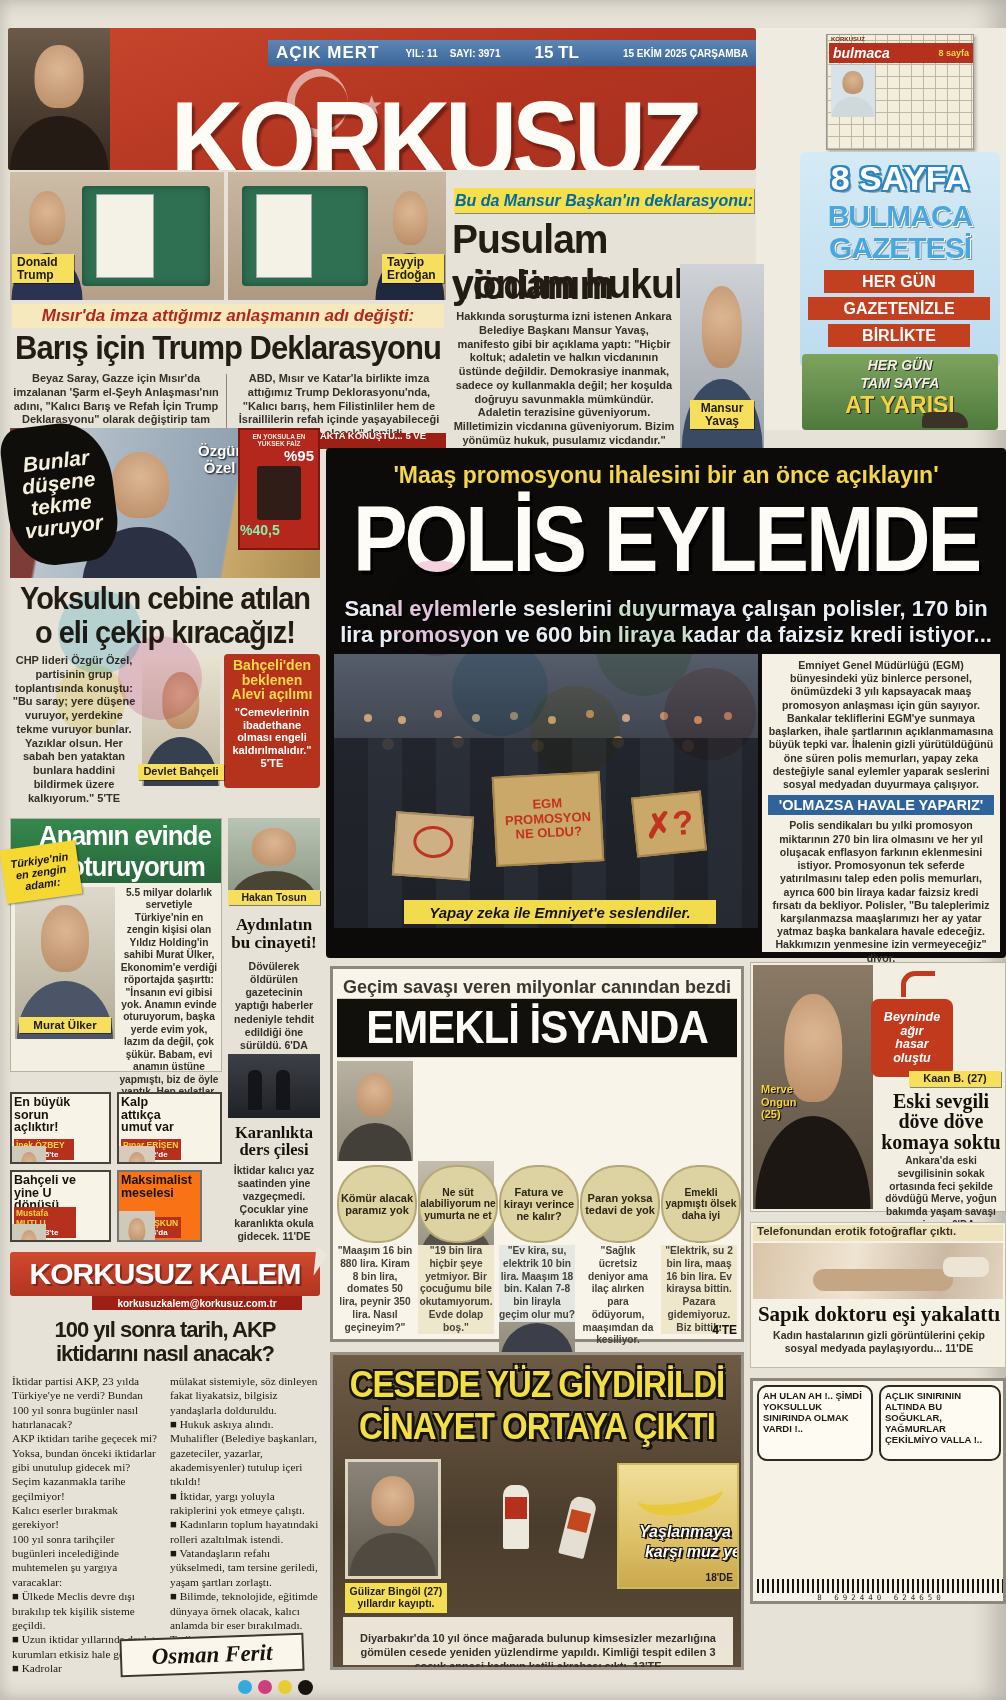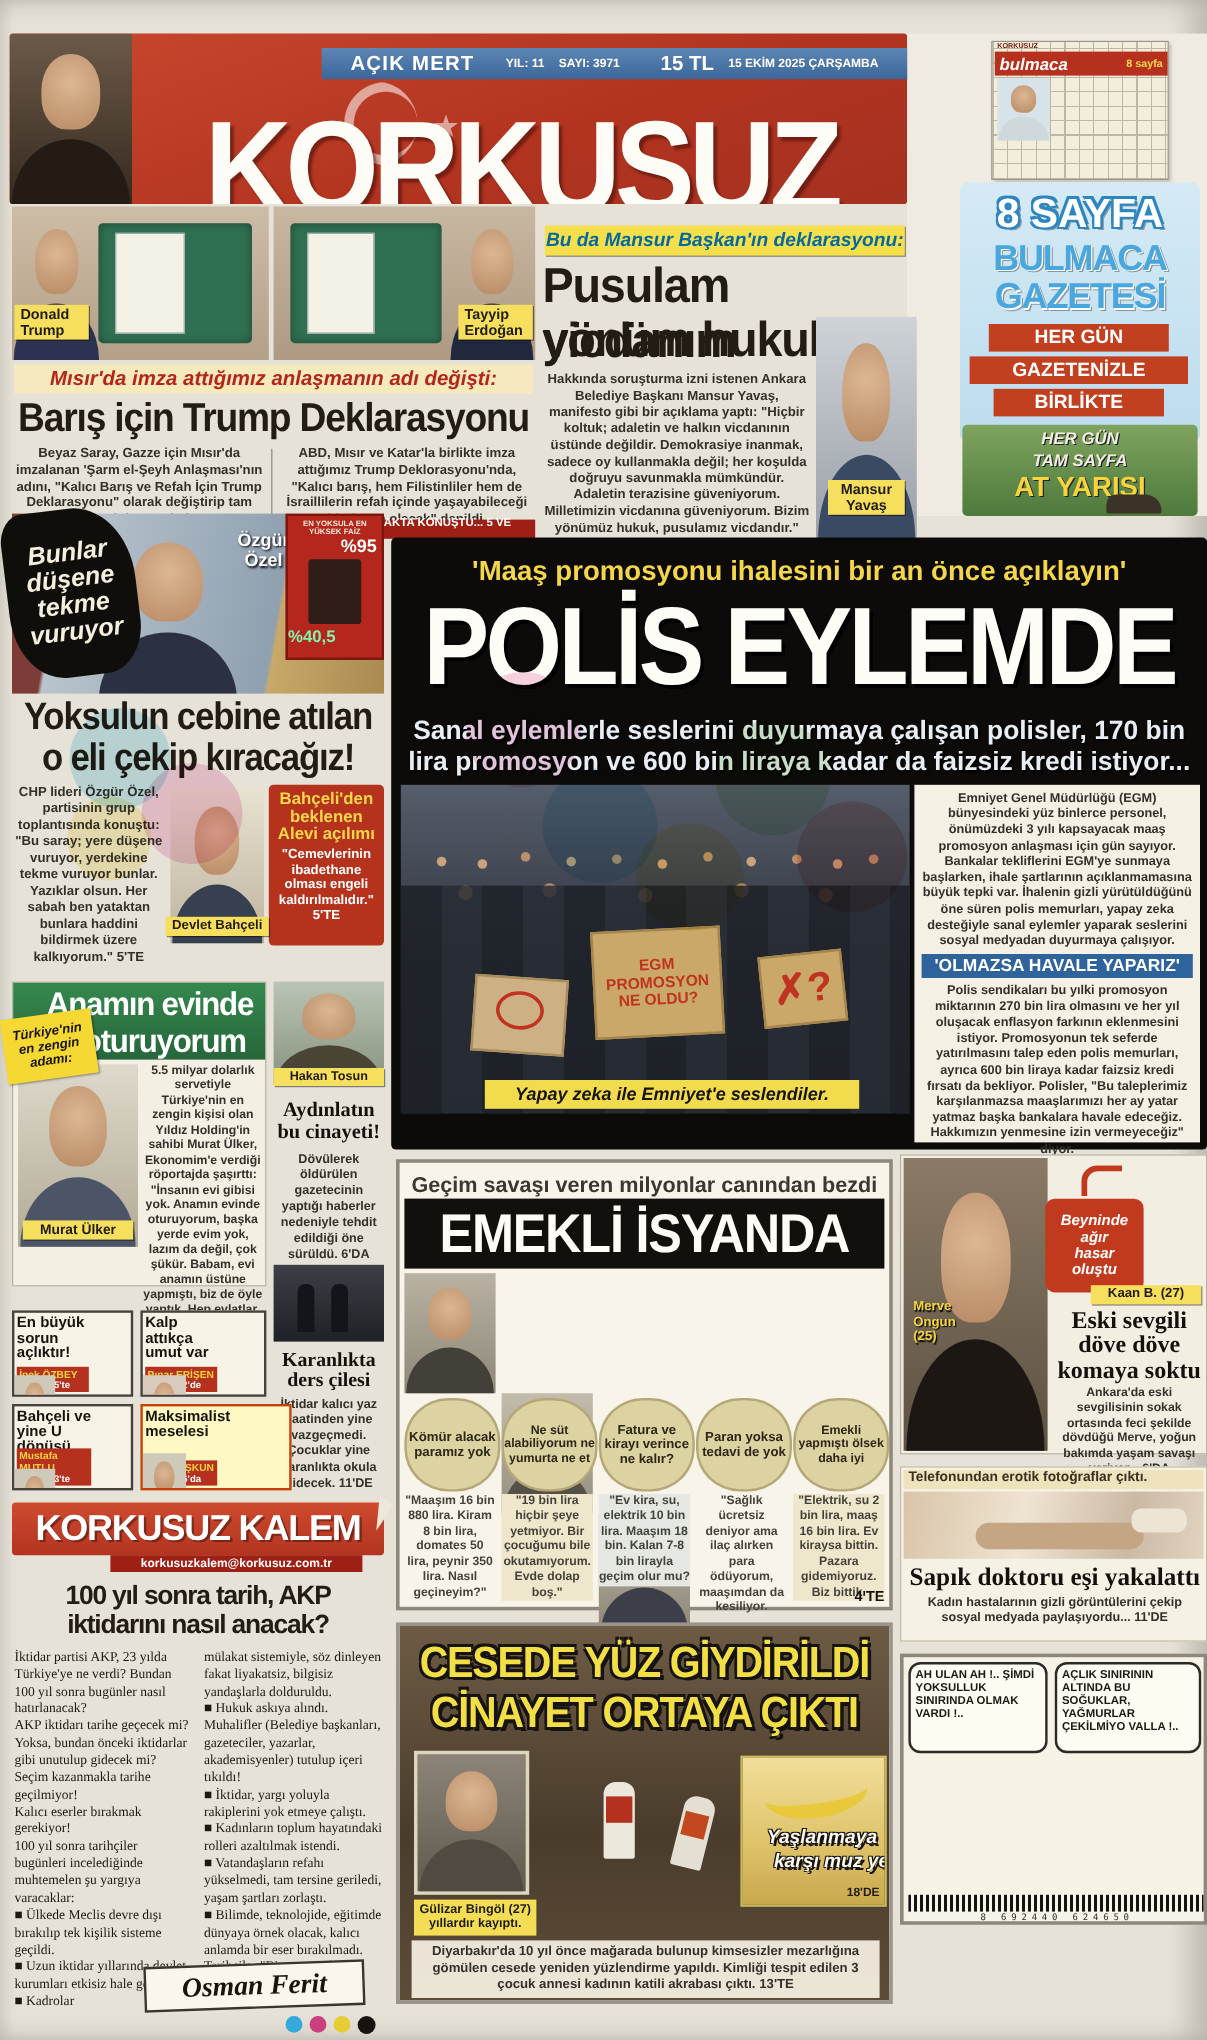--- a/index.html
+++ b/index.html
@@ -33,21 +33,21 @@
 
 <div class="page">
 
   <div class="abs" style="left:8px;top:28px;width:748px;height:142px;background:linear-gradient(160deg,#c9472e,#b23420 60%,#a53120);border-radius:3px;overflow:hidden;">
     <div class="abs port" style="left:0;top:0;width:102px;height:142px;background:linear-gradient(#6b5a49,#35291f);--shirt:#241b14;"></div>
     <div class="abs" style="left:270px;top:40px;width:70px;height:70px;border-radius:50%;background:radial-gradient(circle at 62% 50%,rgba(0,0,0,0) 0 26px,rgba(255,255,255,.55) 27px 34px,rgba(0,0,0,0) 35px);"></div>
     <div class="abs" style="left:352px;top:62px;width:0;height:0;color:rgba(255,255,255,.55);font-size:26px;">★</div>
     <div class="abs ctr" style="left:104px;top:56px;width:644px;height:112px;font-size:100px;font-weight:900;color:#fdfcf7;letter-spacing:-5px;transform:scaleY(1.1);text-shadow:3px 3px 2px rgba(60,10,5,.5);">KORKUSUZ</div>
   </div>
 
-  <div class="abs" style="left:268px;top:40px;width:488px;height:26px;background:linear-gradient(#5d86b5,#3c6699);display:flex;align-items:center;color:#fff;z-index:6;padding:0 24px;box-sizing:border-box;">
+  <div class="abs" style="left:268px;top:40px;width:488px;height:26px;background:linear-gradient(#5d86b5,#3c6699);display:flex;align-items:center;color:#fff;z-index:6;padding:0 8px;box-sizing:border-box;">
     <span style="font-weight:900;font-size:17px;letter-spacing:1px;">AÇIK MERT</span>
     <span style="font-weight:700;font-size:10px;margin-left:26px;">YIL: 11</span>
     <span style="font-weight:700;font-size:10px;margin-left:12px;">SAYI: 3971</span>
     <span style="font-weight:900;font-size:17px;margin-left:34px;">15 TL</span>
     <span style="font-weight:700;font-size:10px;margin-left:auto;">15 EKİM 2025 ÇARŞAMBA</span>
   </div>
 
   <div class="abs" style="left:756px;top:28px;width:250px;height:402px;background:#efebe0;">
     <div class="abs grid" style="left:70px;top:6px;width:148px;height:116px;border:1px solid #9c968a;box-shadow:2px 2px 3px rgba(0,0,0,.25);">
       <div class="abs" style="left:4px;top:1px;font-size:6px;font-weight:700;color:#7a2          ;color:#7a2417;">KORKUSUZ</div>
@@ -197,21 +197,21 @@
     <div class="abs port" style="right:0;top:10px;width:36px;height:58px;background:#d8cabd;--shirt:#8a4a3c;"></div>
   </div>
   <div class="abs" style="left:10px;top:1170px;width:101px;height:72px;background:#f7f3e7;border:2px solid #47433c;box-sizing:border-box;overflow:hidden;">
     <div style="font-weight:900;font-size:12.5px;line-height:1;color:#16130d;padding:2px 2px;width:66px;">Bahçeli ve yine U dönüşü</div>
     <div class="abs" style="left:2px;bottom:2px;width:62px;background:#b5301d;padding:1px 2px;">
       <div style="color:#f5d43c;font-weight:900;font-size:8.5px;">Mustafa MUTLU</div>
       <div style="color:#fff;font-weight:700;font-size:8px;">yazdı... 3'te</div>
     </div>
     <div class="abs port" style="right:0;top:10px;width:34px;height:58px;background:#cfc9ba;--shirt:#3c4965;"></div>
   </div>
-  <div class="abs" style="left:117px;top:1170px;width:126px;height:72px;background:#fef9c3;border:2px solid #c2410c;box-sizing:border-box;overflow:hidden;">
+  <div class="abs" style="left:117px;top:1170px;width:85px;height:72px;background:#f97316;border:2px solid #737373;box-sizing:border-box;overflow:hidden;">
     <div style="font-weight:900;font-size:12.5px;line-height:1;color:#16130d;padding:2px 2px;width:66px;">Maksimalist meselesi</div>
     <div class="abs" style="left:2px;bottom:2px;width:60px;background:#b5301d;padding:1px 2px;">
       <div style="color:#f5d43c;font-weight:900;font-size:8.5px;">Can COŞKUN</div>
       <div style="color:#fff;font-weight:700;font-size:8px;">yazdı... 6'da</div>
     </div>
     <div class="abs port" style="right:0;top:10px;width:36px;height:58px;background:#cfc9ba;--shirt:#4a4438;"></div>
   </div>
 
   <div class="abs" style="left:10px;top:1252px;width:310px;height:424px;">
     <div class="ctr" style="position:absolute;left:0;top:0;width:310px;height:44px;background:linear-gradient(#cf4a2e,#b23420);color:#fff;font-weight:900;font-size:30px;letter-spacing:-1px;text-shadow:2px 2px 0 rgba(0,0,0,.35);border-radius:3px;">KORKUSUZ KALEM</div>
@@ -297,21 +297,21 @@
     <div class="abs" style="left:170px;top:130px;width:26px;height:64px;background:#ece8dc;border-radius:10px 10px 2px 2px;"></div>
     <div class="abs" style="left:172px;top:142px;width:22px;height:22px;background:#b5301d;"></div>
     <div class="abs" style="left:232px;top:142px;width:26px;height:60px;background:#e4dfd2;border-radius:10px 10px 2px 2px;transform:rotate(14deg);"></div>
     <div class="abs" style="left:236px;top:156px;width:20px;height:20px;background:#c2491f;transform:rotate(14deg);"></div>
     <div class="abs" style="left:284px;top:108px;width:122px;height:126px;border:2px solid #cbb95e;background:linear-gradient(#f1de9a,#dec268 60%,#caa84e);overflow:hidden;">
       <div class="abs" style="left:18px;top:10px;width:86px;height:40px;border-bottom:12px solid #e8c93c;border-radius:50%;transform:rotate(-8deg);"></div>
       <div class="outl" style="position:absolute;left:5px;top:58px;width:122px;text-align:center;color:#fdfbf2;font-weight:900;font-style:italic;font-size:16px;">Yaşlanmaya</div>
       <div class="outl" style="position:absolute;left:0;top:78px;width:122px;text-align:right;color:#fdfbf2;font-weight:900;font-style:italic;font-size:16px;">karşı muz ye</div>
       <div style="position:absolute;right:4px;bottom:4px;font-weight:900;font-size:10px;color:#201c12;">18'DE</div>
     </div>
-    <div class="abs body-txt" style="left:10px;top:262px;width:390px;height:48px;background:rgba(247,242,228,.92);font-size:11px;text-align:center;padding:3px 6px;box-sizing:border-box;">Diyarbakır'da 10 yıl önce mağarada bulunup kimsesizler mezarlığına gömülen cesede yeniden yüzlendirme yapıldı. Kimliği tespit edilen 3 çocuk annesi kadının katili akrabası çıktı. 13'TE</div>
+    <div class="abs body-txt" style="left:10px;top:262px;width:390px;height:48px;background:rgba(247,242,228,.92);font-size:11px;text-align:center;padding:15px 6px;box-sizing:border-box;">Diyarbakır'da 10 yıl önce mağarada bulunup kimsesizler mezarlığına gömülen cesede yeniden yüzlendirme yapıldı. Kimliği tespit edilen 3 çocuk annesi kadının katili akrabası çıktı. 13'TE</div>
   </div>
 
   <div class="abs" style="left:750px;top:1378px;width:256px;height:226px;border:3px solid #8e887c;background:#f6f2e6;box-sizing:border-box;overflow:hidden;">
     <div class="abs" style="left:126px;top:4px;width:122px;height:76px;border:2px solid #2c2a24;border-radius:10px;background:#fdfbf2;font-weight:900;font-size:9.5px;line-height:1.15;padding:4px;box-sizing:border-box;color:#1c1915;">AÇLIK SINIRININ ALTINDA BU SOĞUKLAR, YAĞMURLAR ÇEKİLMİYO VALLA !..</div>
     <div class="abs" style="left:4px;top:4px;width:116px;height:76px;border:2px solid #2c2a24;border-radius:10px;background:#fdfbf2;font-weight:900;font-size:9.5px;line-height:1.15;padding:4px;box-sizing:border-box;color:#1c1915;">AH ULAN AH !.. ŞİMDİ YOKSULLUK SINIRINDA OLMAK VARDI !..</div>
     <div class="abs" style="left:4px;top:198px;width:248px;height:22px;background:#f6f3ea;">
       <div class="bars" style="width:100%;height:14px;"></div>
       <div style="text-align:center;font-size:7.5px;letter-spacing:4px;color:#34312a;font-family:'DejaVu Sans Mono',monospace;">8 692440 624650</div>
     </div>
   </div>

